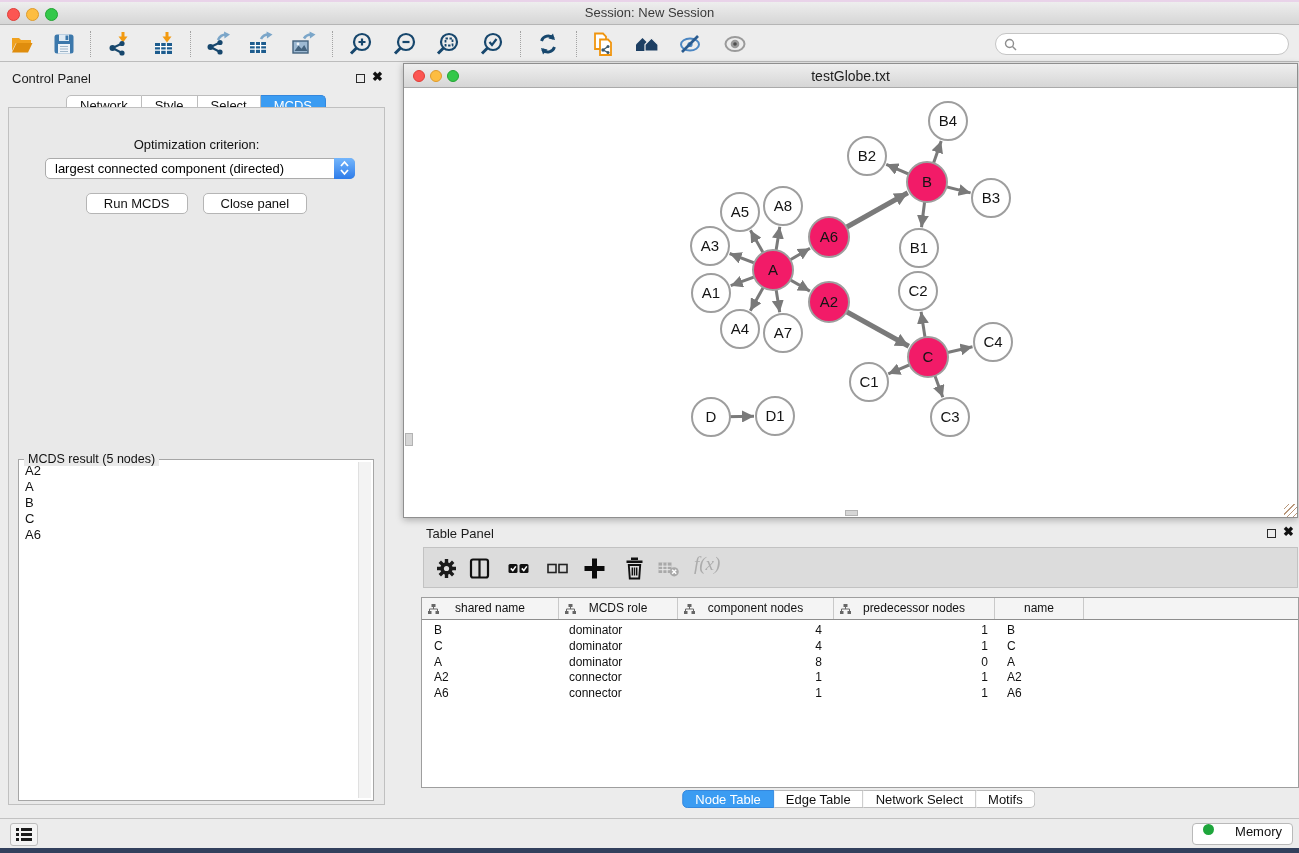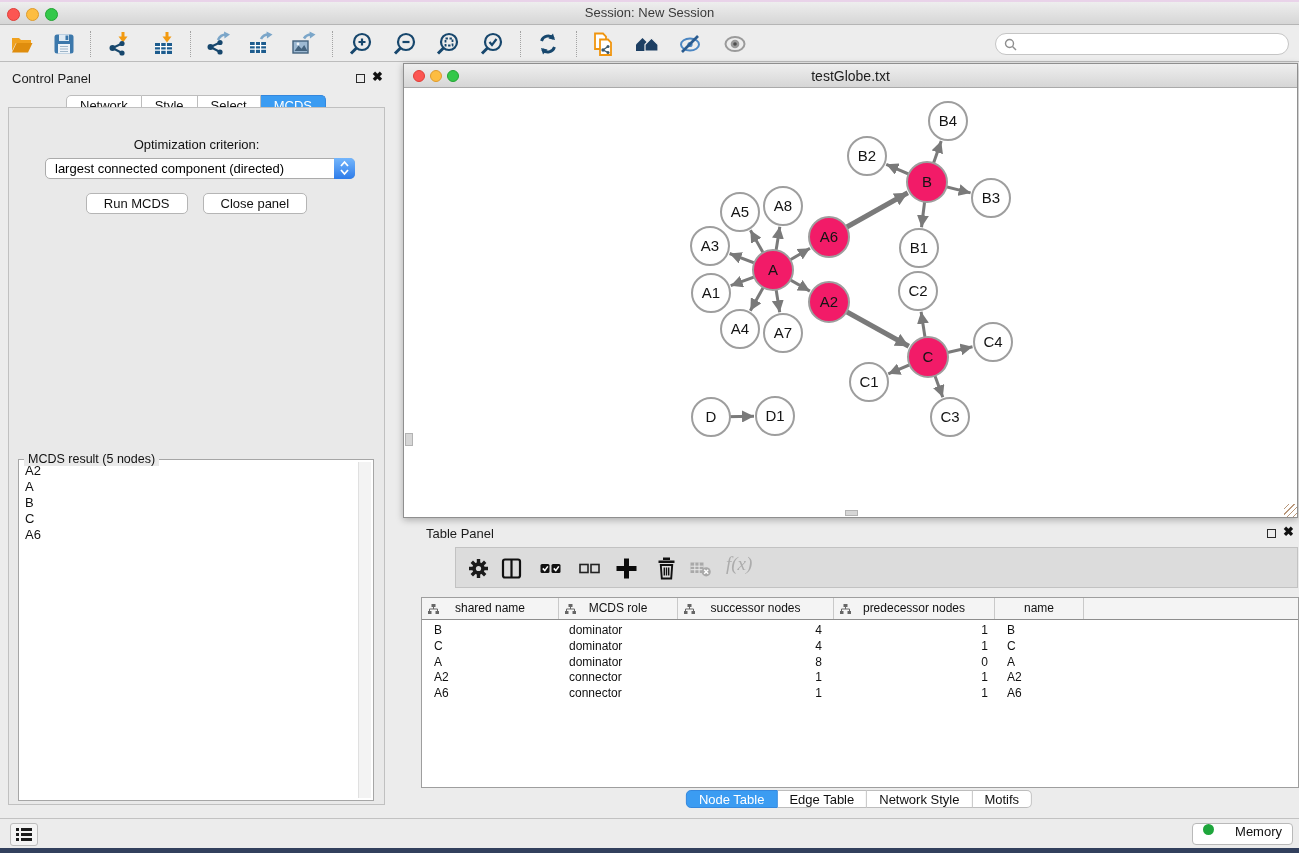--- a/index.html
+++ b/index.html
@@ -65,21 +65,21 @@
   #graph { position:absolute; left:0; top:24px; }
   .nw-vthumb { position:absolute; left:1px; top:369px; width:8px; height:13px; background:#d6d6d6; border:1px solid #b3b3b3; }
   .nw-hthumb { position:absolute; left:441px; bottom:1px; width:13px; height:6px; background:#d6d6d6; border:1px solid #b3b3b3; }
   .nw-grip { position:absolute; right:0; bottom:0; width:13px; height:13px;
     background:repeating-linear-gradient(135deg,transparent 0 3px,#b9977a 3px 4px); }
 
   
   .table-panel { position:absolute; left:411px; top:520px; width:896px; height:298px; }
   .tp-title { position:absolute; left:15px; top:6px; font-size:13px; color:#1c1c1c; }
   .tp-float { right:31px; top:9px; } .tp-close { right:13px; top:4px; }
-  .tp-toolbar { position:absolute; left:12px; right:9px; top:27px; height:41px; background:#dcdcdc; border:1px solid #c2c2c2;margin-left:32px; }
+  .tp-toolbar { position:absolute; left:12px; right:9px; top:27px; height:41px; background:#dcdcdc; border:1px solid #c2c2c2; }
   .tpi { position:absolute; top:8px; width:25px; height:25px; cursor:pointer; }
   .tpi svg { width:25px; height:25px; display:block; }
   .fx { font-family:"Liberation Serif",serif; font-style:italic; font-size:19px; color:#acacac; top:5px; cursor:default; }
   .tp-table { position:absolute; left:10px; right:8px; top:77px; height:191px; background:#fff; border:1px solid #9e9e9e; overflow:hidden; }
   .thead { display:flex; height:22px; background:#f4f4f4; border-bottom:1px solid #8d8d8d; }
   .th { position:relative; font-size:12px; line-height:21px; text-align:center; color:#111;
         border-right:1px solid #c9c9c9; flex:0 0 auto; cursor:pointer; }
   .th svg.colic { position:absolute; left:6px; top:6px; }
   .tbody { padding-top:3px; }
   .tr { display:flex; height:15.8px; }
@@ -491,21 +491,21 @@
               <rect x="3.5" y="0" width="4" height="3" fill="#666"></rect>
               <path d="M5.5 3v2M1.5 5h8M1.5 5v2M9.5 5v2" stroke="#666" fill="none"></path>
               <rect x="0" y="7" width="3.5" height="3" fill="#666"></rect>
               <rect x="7.5" y="7" width="3.5" height="3" fill="#666"></rect>
             </svg><span>MCDS role</span></div>
           <div class="th" style="width: 156px;"><svg class="colic" width="11" height="10" viewBox="0 0 11 10">
               <rect x="3.5" y="0" width="4" height="3" fill="#666"></rect>
               <path d="M5.5 3v2M1.5 5h8M1.5 5v2M9.5 5v2" stroke="#666" fill="none"></path>
               <rect x="0" y="7" width="3.5" height="3" fill="#666"></rect>
               <rect x="7.5" y="7" width="3.5" height="3" fill="#666"></rect>
-            </svg><span>successor nodes</span></div>
+            </svg><span>component nodes</span></div>
           <div class="th" style="width: 161px;"><svg class="colic" width="11" height="10" viewBox="0 0 11 10">
               <rect x="3.5" y="0" width="4" height="3" fill="#666"></rect>
               <path d="M5.5 3v2M1.5 5h8M1.5 5v2M9.5 5v2" stroke="#666" fill="none"></path>
               <rect x="0" y="7" width="3.5" height="3" fill="#666"></rect>
               <rect x="7.5" y="7" width="3.5" height="3" fill="#666"></rect>
             </svg><span>predecessor nodes</span></div>
           <div class="th" style="width: 89px;"><span>name</span></div>
         </div>
       <div class="tbody" id="tbody">
           <div class="tr">
@@ -542,21 +542,21 @@
             <div class="td" style="width: 156px; text-align: right; padding: 0px 12px 0px 0px;">1</div>
             <div class="td" style="width: 161px; text-align: right; padding: 0px 7px 0px 0px;">1</div>
             <div class="td" style="width: 89px; text-align: left; padding: 0px 0px 0px 12px;">A6</div>
           </div>
         </div>
     </div>
 
     <div class="seg-tabs tp-tabs">
       <span class="seg active">Node Table</span>
       <span class="seg">Edge Table</span>
-      <span class="seg">Network Style</span>
+      <span class="seg">Network Select</span>
       <span class="seg">Motifs</span>
     </div>
   </div>
 
   <div class="statusbar">
     <span class="sb-btn">
       <svg width="16" height="15" viewBox="0 0 16 15">
           <g fill="#1c1c1c">
             <rect x="0" y="1" width="3" height="3"></rect>
             <rect x="5" y="1" width="11" height="3"></rect>

